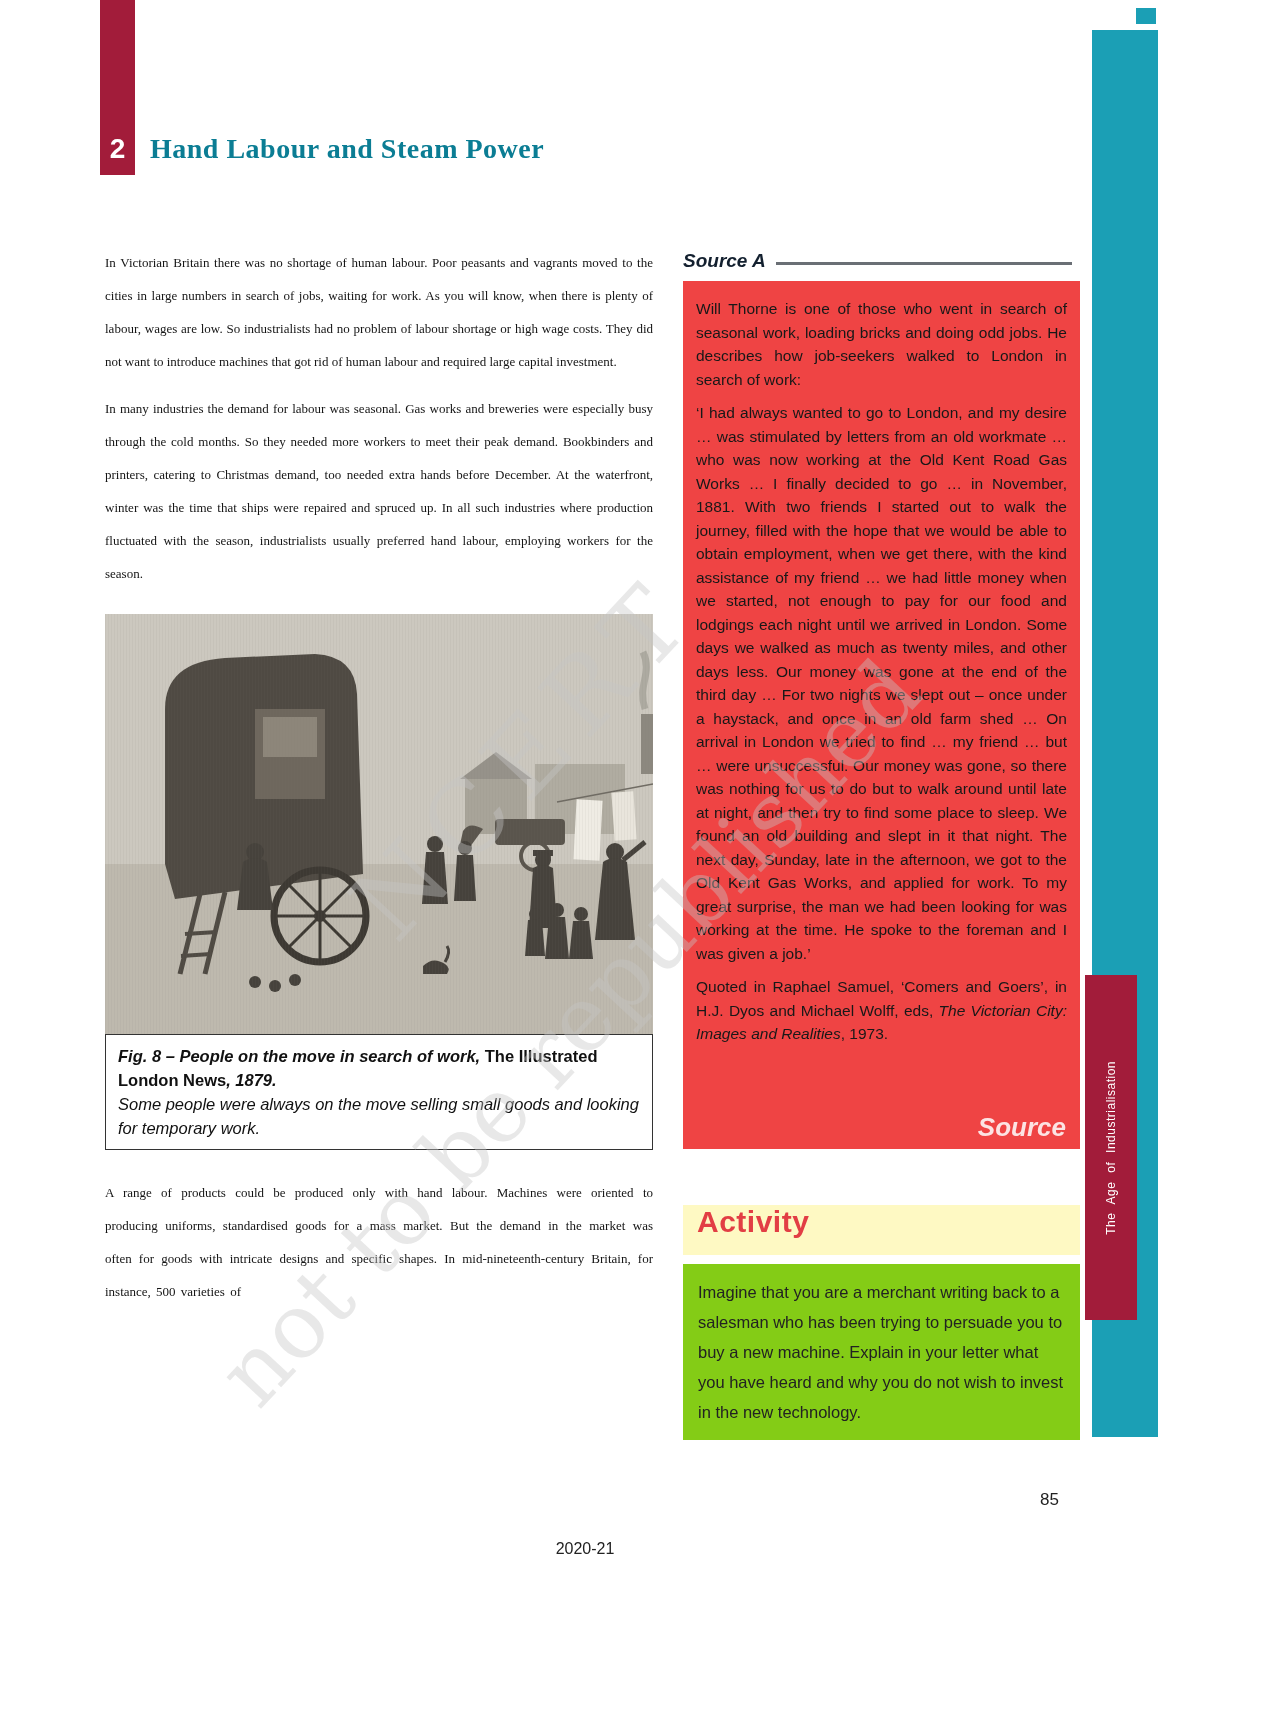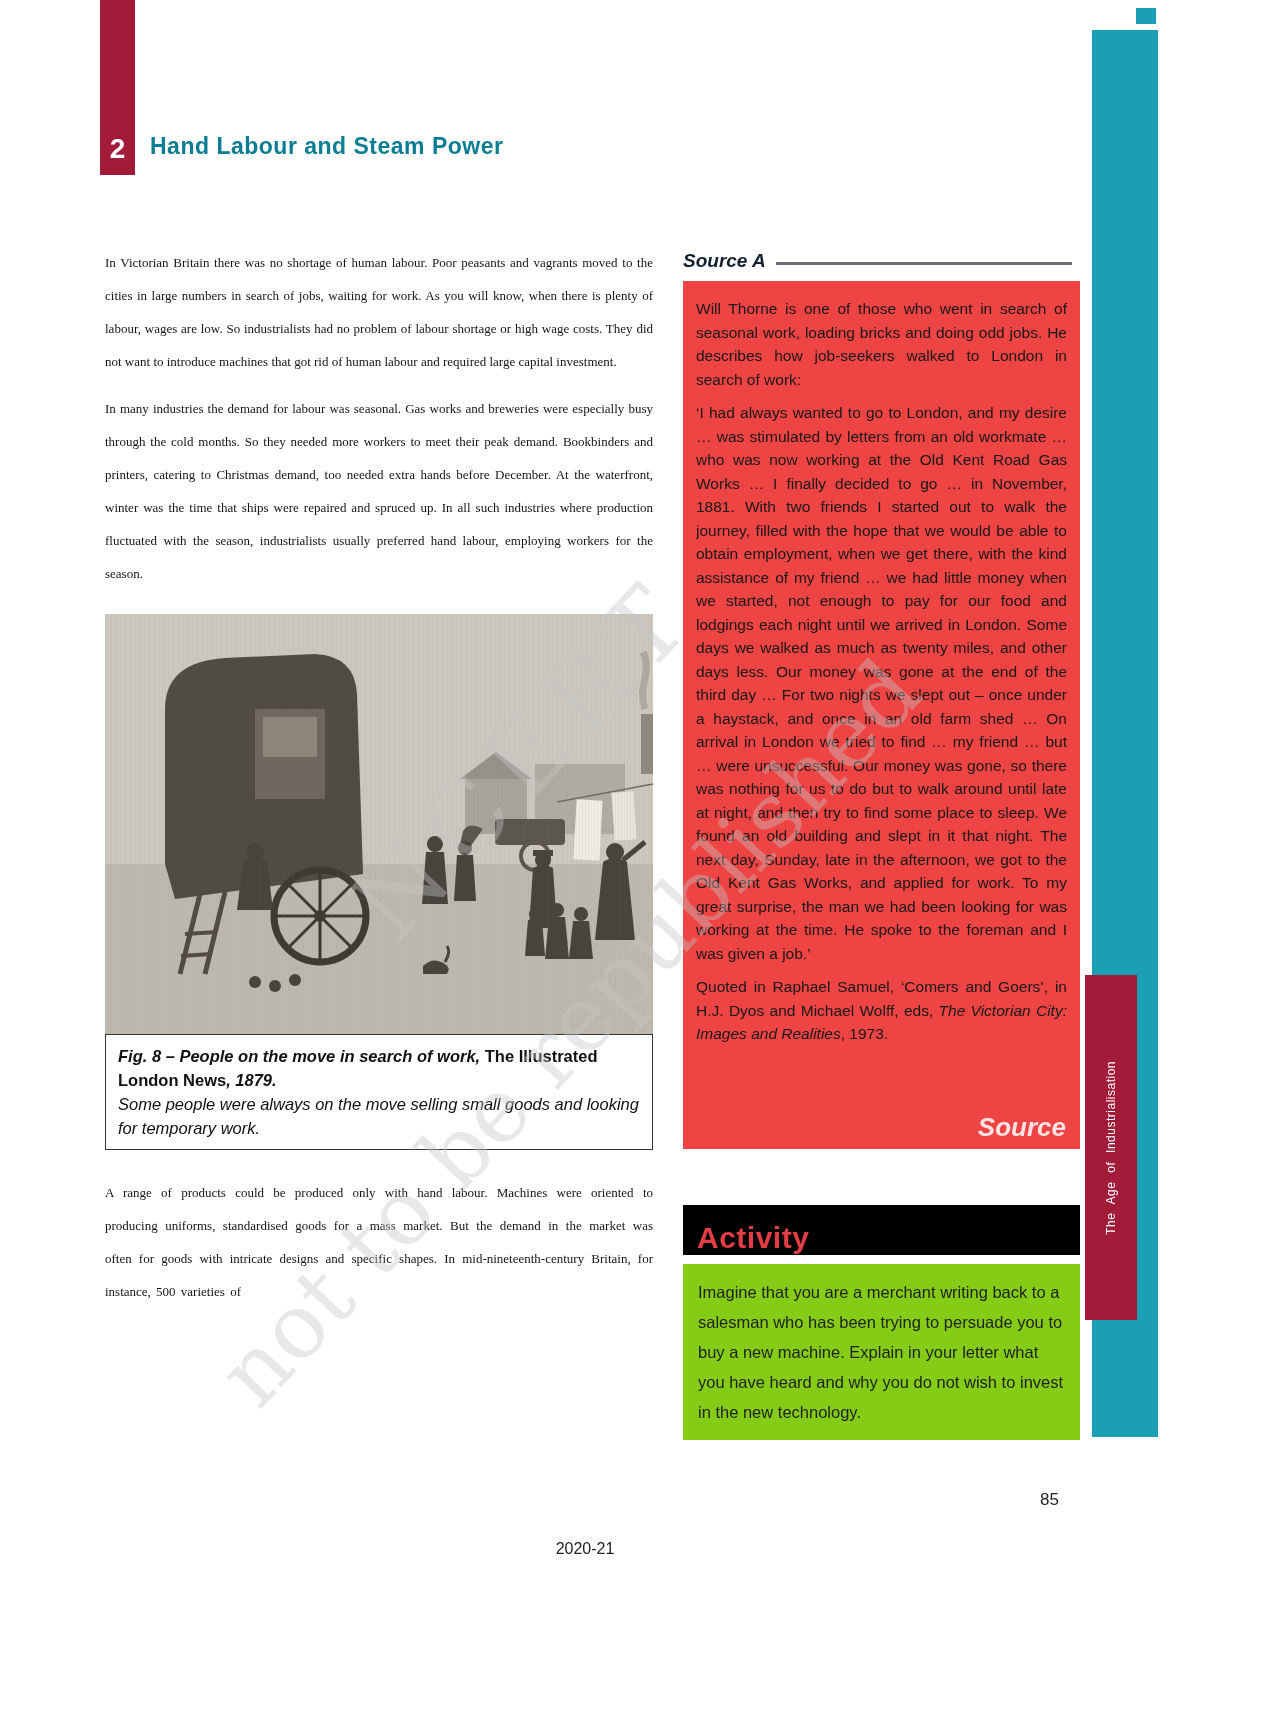--- a/index.html
+++ b/index.html
@@ -18,22 +18,22 @@
     background:#A21C3A;
     display:flex; flex-direction:column; justify-content:flex-end; align-items:center;
     padding-bottom:10px;
   }
   .chapter-num {
     color:#ffffff; font-family:"Liberation Sans", sans-serif;
     font-weight:bold; font-size:28px;
   }
   .chapter-title {
     position:absolute; left:150px; top:133px;
-    color:#0B7D94; font-family:Liberation Sans, sans-serif;
-    font-weight:bold; font-size:23px; letter-spacing:0.5px;
+    color:#0B7D94; font-family:Liberation Serif, serif;
+    font-weight:bold; font-size:28px; letter-spacing:0.5px;
   }
 
   
   .left-col {
     position:absolute; left:105px; top:246px; width:548px;
   }
   .left-col p.body-para {
     font-size:13px; line-height:33px; text-align:justify; color:#141414;font-family:Liberation Serif, serif;
   }
   .left-col p.body-para + p.body-para { margin-top:14px; }
@@ -69,22 +69,22 @@
   }
   .source-box p + p { margin-top:10px; }
   .source-watermark {
     position:absolute; right:14px; bottom:10px;
     font-family:"Liberation Sans", sans-serif; font-weight:bold; font-style:italic;
     font-size:26px; color:#ffffff; opacity:0.85; pointer-events:none;
   }
   .attr-italic { font-style:italic; }
 
   .activity-header {
-    margin-top:56px; width:397px; height:50px; background:#000000;
-    display:flex; align-items:flex-end; padding-left:14px;
+    margin-top:56px; width:397px; height:50px; background:#fef9c3;
+    display:flex; align-items:flex-start; padding-left:14px;
   }
   .activity-title {
     font-family:"Liberation Sans", sans-serif; font-weight:bold; font-size:30px;
     color:#E23E44; letter-spacing:0.5px;
   }
   .activity-box {
     margin-top:9px; width:397px; background:#84cc16;
     padding:13px 15px;
     font-family:"Liberation Sans", sans-serif; font-size:16.5px; line-height:30px;
     color:#222;

